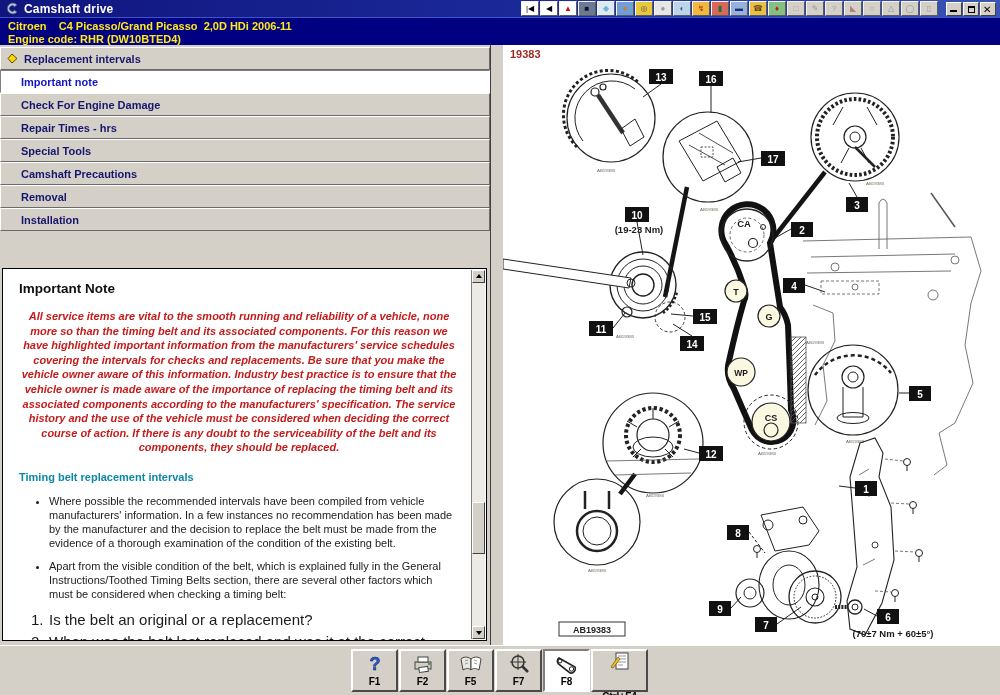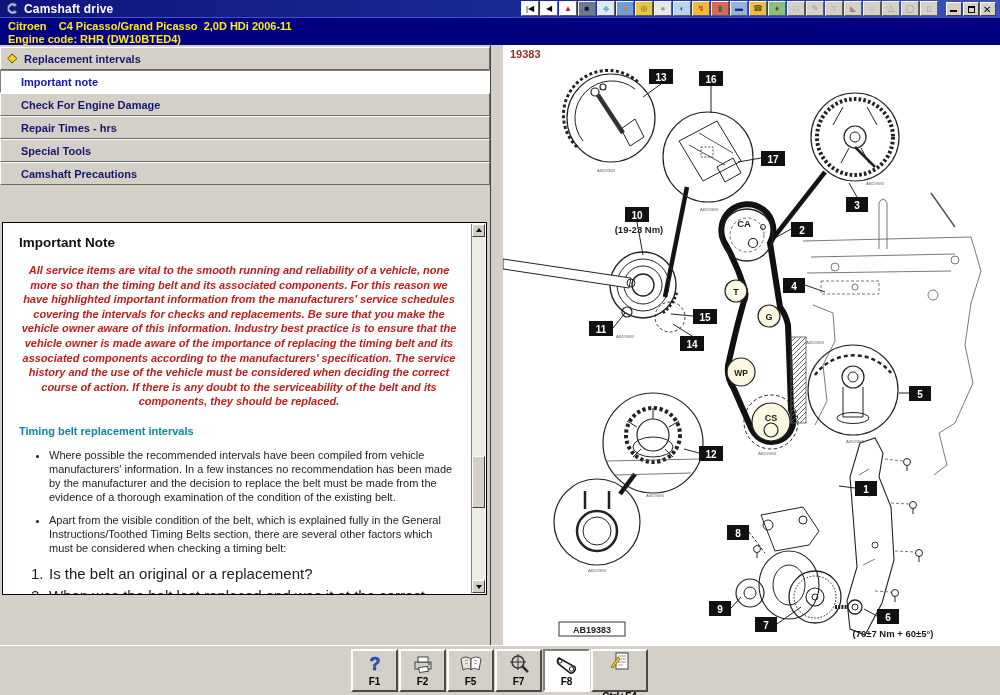--- a/index.html
+++ b/index.html
@@ -165,20 +165,26 @@
         <span class="lbl">Check For Engine Damage</span>
       </div>
     <div class="menu-row">
         <span class="lbl">Repair Times - hrs</span>
       </div>
     <div class="menu-row">
         <span class="lbl">Special Tools</span>
       </div>
     <div class="menu-row">
         <span class="lbl">Camshaft Precautions</span>
+      </div>
+    <div class="menu-row">
+        <span class="lbl">Removal</span>
+      </div>
+    <div class="menu-row">
+        <span class="lbl">Installation</span>
       </div>
 
     <div class="content-panel">
       <div class="content-inner">
         <h1>Important Note</h1>
         <p class="warning">All service items are vital to the smooth running and reliability of a vehicle, none more so than the timing belt and its associated components. For this reason we have highlighted important information from the manufacturers' service schedules covering the intervals for checks and replacements. Be sure that you make the vehicle owner aware of this information. Industry best practice is to ensure that the vehicle owner is made aware of the importance of replacing the timing belt and its associated components according to the manufacturers' specification. The service history and the use of the vehicle must be considered when deciding the correct course of action. If there is any doubt to the serviceability of the belt and its components, they should be replaced.</p>
         <div class="subhead">Timing belt replacement intervals</div>
         <ul class="bullets">
           <li>Where possible the recommended intervals have been compiled from vehicle manufacturers' information. In a few instances no recommendation has been made by the manufacturer and the decision to replace the belt must be made from the evidence of a thorough examination of the condition of the existing belt.</li>
           <li>Apart from the visible condition of the belt, which is explained fully in the General Instructions/Toothed Timing Belts section, there are several other factors which must be considered when checking a timing belt:</li>

